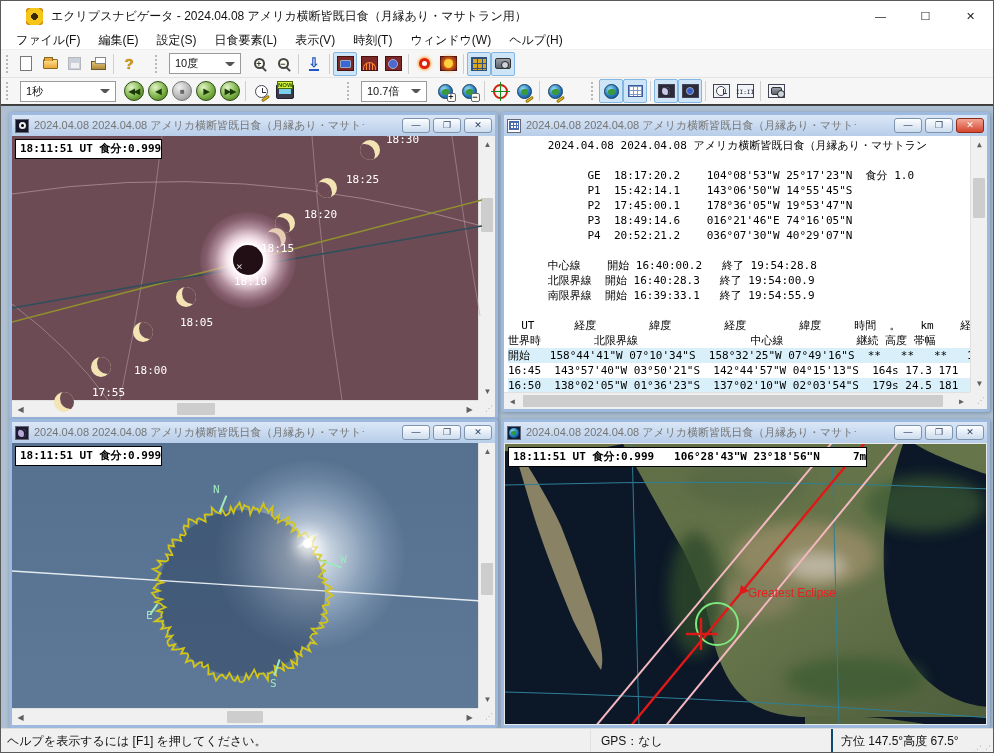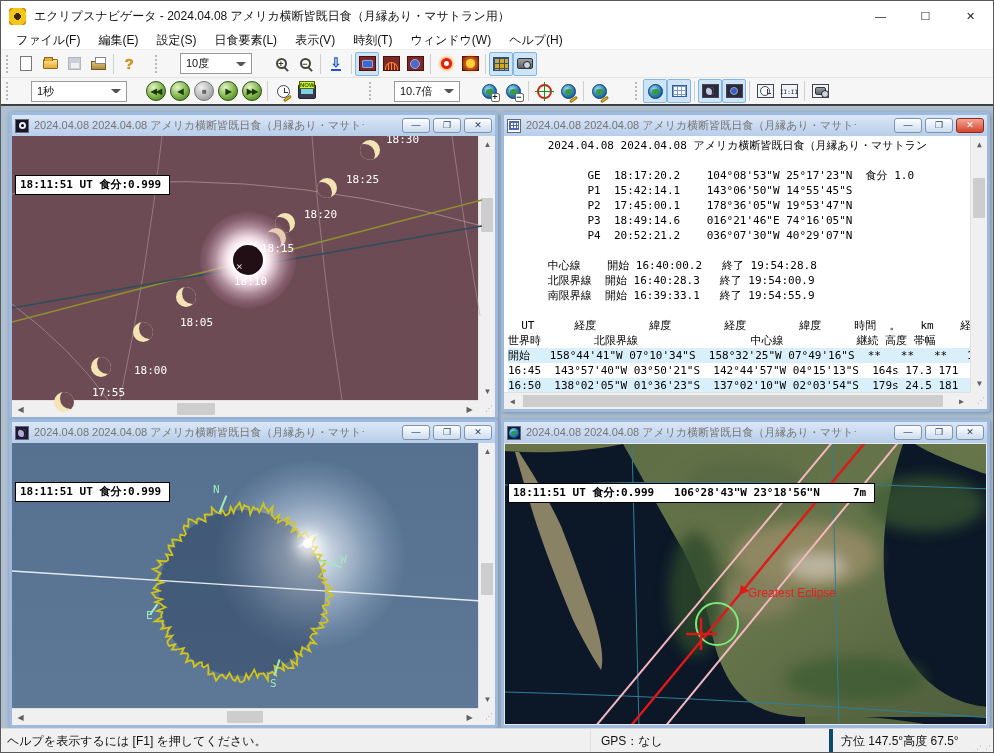--- a/index.html
+++ b/index.html
@@ -1,21 +1,21 @@
 <!DOCTYPE html>
 <html><head>
 <meta charset="utf-8">
 <style>
   * { margin:0; padding:0; box-sizing:border-box; }
   html,body { background:#888; }
   body { font-family:"Liberation Sans",sans-serif; }
   .app { position:relative; width:994px; height:753px; background:#f4f4f4; border:1px solid #5a5a5a; overflow:hidden; }
 
   
-  .titlebar { height:30px; background:#ffffff; display:flex; align-items:center; padding-left:8px; }
+  .titlebar { height:30px; background:#ffffff; display:flex; align-items:center; padding-left:25px; }
   .applogo { width:17px; height:17px; border-radius:3px; background:radial-gradient(circle at 50% 50%, #3a2a00 0 28%, #f5c518 30% 75%, #d98c00 78%, #b86e00); margin-right:8px; }
   .apptitle { font-size:12px; color:#111; }
   .winbtns { margin-left:auto; display:flex; height:30px; }
   .winbtn { width:45px; height:30px; display:flex; align-items:center; justify-content:center; font-size:11px; color:#222; }
 
   
   .menubar { height:19px; background:#fff; display:flex; align-items:center; padding-left:6px; border-bottom:1px solid #eee; }
   .menu-item { font-size:12px; color:#111; padding:1px 9px; white-space:nowrap; }
 
   
@@ -67,21 +67,21 @@
   .mini-win.lite { background:#f0f4f8; }
   .mini-moon { width:8px; height:8px; border-radius:50%; background:#c8c8e8; box-shadow:-2px 1px 0 #2a2a3a inset; }
   .mini-ecl { width:8px; height:8px; border-radius:50%; background:#3a5ac8; border:1px solid #9ab; }
   .mini-tl { font-size:6px; color:#223; font-family:"DejaVu Sans Mono",monospace; letter-spacing:0; }
   .tbl-ic { width:15px; height:12px; background:#fff; border:1px solid #3a5a9a;
     background-image:linear-gradient(#7a9ac8 1px, transparent 1px), linear-gradient(90deg,#7a9ac8 1px, transparent 1px);
     background-size:4px 4px; }
   .now-ic { width:18px; height:15px; position:relative; background:#3a3a4a; border:1px solid #223; border-radius:2px; display:flex; align-items:flex-end; justify-content:center; }
   .now-ic .scr { position:absolute; inset:2px 2px 4px 2px; background:#7ad0e8; }
   .now-ic .nowtxt { position:absolute; top:-4px; left:0; right:0; font-size:6px; font-weight:bold; color:#2a5a00; background:#d8f040; line-height:6px; text-align:center; border:1px solid #4a6a00; }
-  .dd { height:21px; background:#fff; border:1px solid #9a9a9a; display:flex; align-items:center; font-size:11px; color:#111; padding:0 5px; margin:0 17px; }
+  .dd { height:21px; background:#fff; border:1px solid #9a9a9a; display:flex; align-items:center; font-size:11px; color:#111; padding:0 5px; margin:0 6px; }
   .dd .chev { width:0; height:0; border:4px solid transparent; border-top-color:#555; margin-left:auto; margin-top:4px; padding-left:2px; }
 
   
   .mdi { position:relative; height:623px; background:#aec0d2; border-top:1px solid #444; overflow:hidden; }
 
   .cw { position:absolute; border:3px solid #9db9dd; border-radius:3px; background:#dce8f6; box-shadow:1px 1px 4px rgba(20,40,70,.35); }
   .cw-tb { height:21px; display:flex; align-items:center; gap:5px; padding:0 3px; background:linear-gradient(#dbe7f7,#b7cde9); }
   .cw-title { font-size:11px; color:#757575; white-space:nowrap; overflow:hidden; max-width:330px; }
   .cw-btns { margin-left:auto; display:flex; gap:3px; }
   .cwbtn { width:28px; height:15px; border:1px solid #7e93ac; border-radius:3px; background:linear-gradient(#fdfeff,#ccdcee); display:flex; align-items:center; justify-content:center; font-size:9px; line-height:1; color:#2e4060; }
@@ -98,21 +98,21 @@
   
   .vsb { position:absolute; top:0; right:0; bottom:17px; width:17px; background:#f0f0f0; border-left:1px solid #e0e0e0; }
   .hsb { position:absolute; left:0; right:17px; bottom:0; height:17px; background:#f0f0f0; border-top:1px solid #e0e0e0; }
   .sbarrow { position:absolute; width:17px; height:17px; color:#606060; font-size:8px; display:flex; align-items:center; justify-content:center; }
   .vsb .up { top:0; } .vsb .dn { bottom:0; }
   .hsb .lf { left:0; } .hsb .rt { right:0; }
   .vthumb { position:absolute; left:2px; right:2px; background:#cdcdcd; border-radius:1px; }
   .hthumb { position:absolute; top:2px; bottom:2px; background:#cdcdcd; border-radius:1px; }
   .sbcorner { position:absolute; right:0; bottom:0; width:17px; height:17px; background:#f0f0f0; color:#aaa; font-size:8px; text-align:right; line-height:17px; padding-right:2px; }
 
-  .badge { position:absolute; left:3px; top:3px; z-index:30; background:#fff; border:1px solid #000; color:#000; font:bold 11px "DejaVu Sans Mono",monospace; padding:1px 8px 2px 4px; white-space:pre;margin-top:36px; }
+  .badge { position:absolute; left:3px; top:3px; z-index:30; background:#fff; border:1px solid #000; color:#000; font:bold 11px "DejaVu Sans Mono",monospace; padding:1px 0 2px 4px; white-space:pre; }
 
   
   .sky { background:#6d4b55; }
   .sky-t { position:absolute; color:#fff; font:11px "DejaVu Sans Mono",monospace; z-index:12; }
   .cres { position:absolute; width:20px; height:20px; border-radius:50%; background:#f4e4b4; z-index:5; overflow:hidden; }
   .cres::after { content:""; position:absolute; width:21px; height:21px; border-radius:50%; background:#6d4b55; }
   .cres.pre::after { left:6px; top:-4px; }
   .cres.post::after { left:-6px; top:4px; }
   .glow { position:absolute; left:188px; top:76px; width:96px; height:96px; z-index:8; border-radius:50%;
     background:radial-gradient(circle, #ffffff 20%, rgba(250,236,243,.92) 32%, rgba(226,192,210,.55) 48%, rgba(193,142,167,.28) 62%, rgba(150,92,120,.12) 72%, rgba(150,92,120,0) 78%); }
@@ -139,21 +139,21 @@
   .dataw { background:#ffffff; font:11px/15px "DejaVu Sans Mono",monospace; color:#000; }
   .rep { position:absolute; left:4px; top:2px; right:17px; }
   .rline { height:15px; white-space:pre; overflow:hidden; }
   .eph-head { white-space:pre; height:15px; }
   .eph-rows div { white-space:pre; height:15px; }
   .eph-rows div:nth-child(odd) { background:#d9f0fb; }
 
   
   .statusbar { height:26px; background:#f0f0f0; border-top:1px solid #dcdcdc; display:flex; align-items:center; font-size:12px; color:#111; }
   .sb-left { flex:0 0 590px; padding-left:6px; border-right:1px solid #e0e0e0; height:100%; display:flex; align-items:center; }
-  .sb-gps { flex:0 0 242px; padding-left:10px; border-right:4px solid #0c4a6e; height:100%; display:flex; align-items:center; }
+  .sb-gps { flex:0 0 242px; padding-left:10px; border-right:2px solid #0c4a6e; height:100%; display:flex; align-items:center; }
   .sb-right { flex:1; padding-left:8px; height:100%; display:flex; align-items:center; }
   .sb-grip { margin-left:auto; margin-right:2px; color:#b0b0b0; font-size:9px; align-self:flex-end; }
 </style>
 </head>
 <body>
 
 <div class="app">
 
   <div class="titlebar">
     <div class="applogo"></div>

